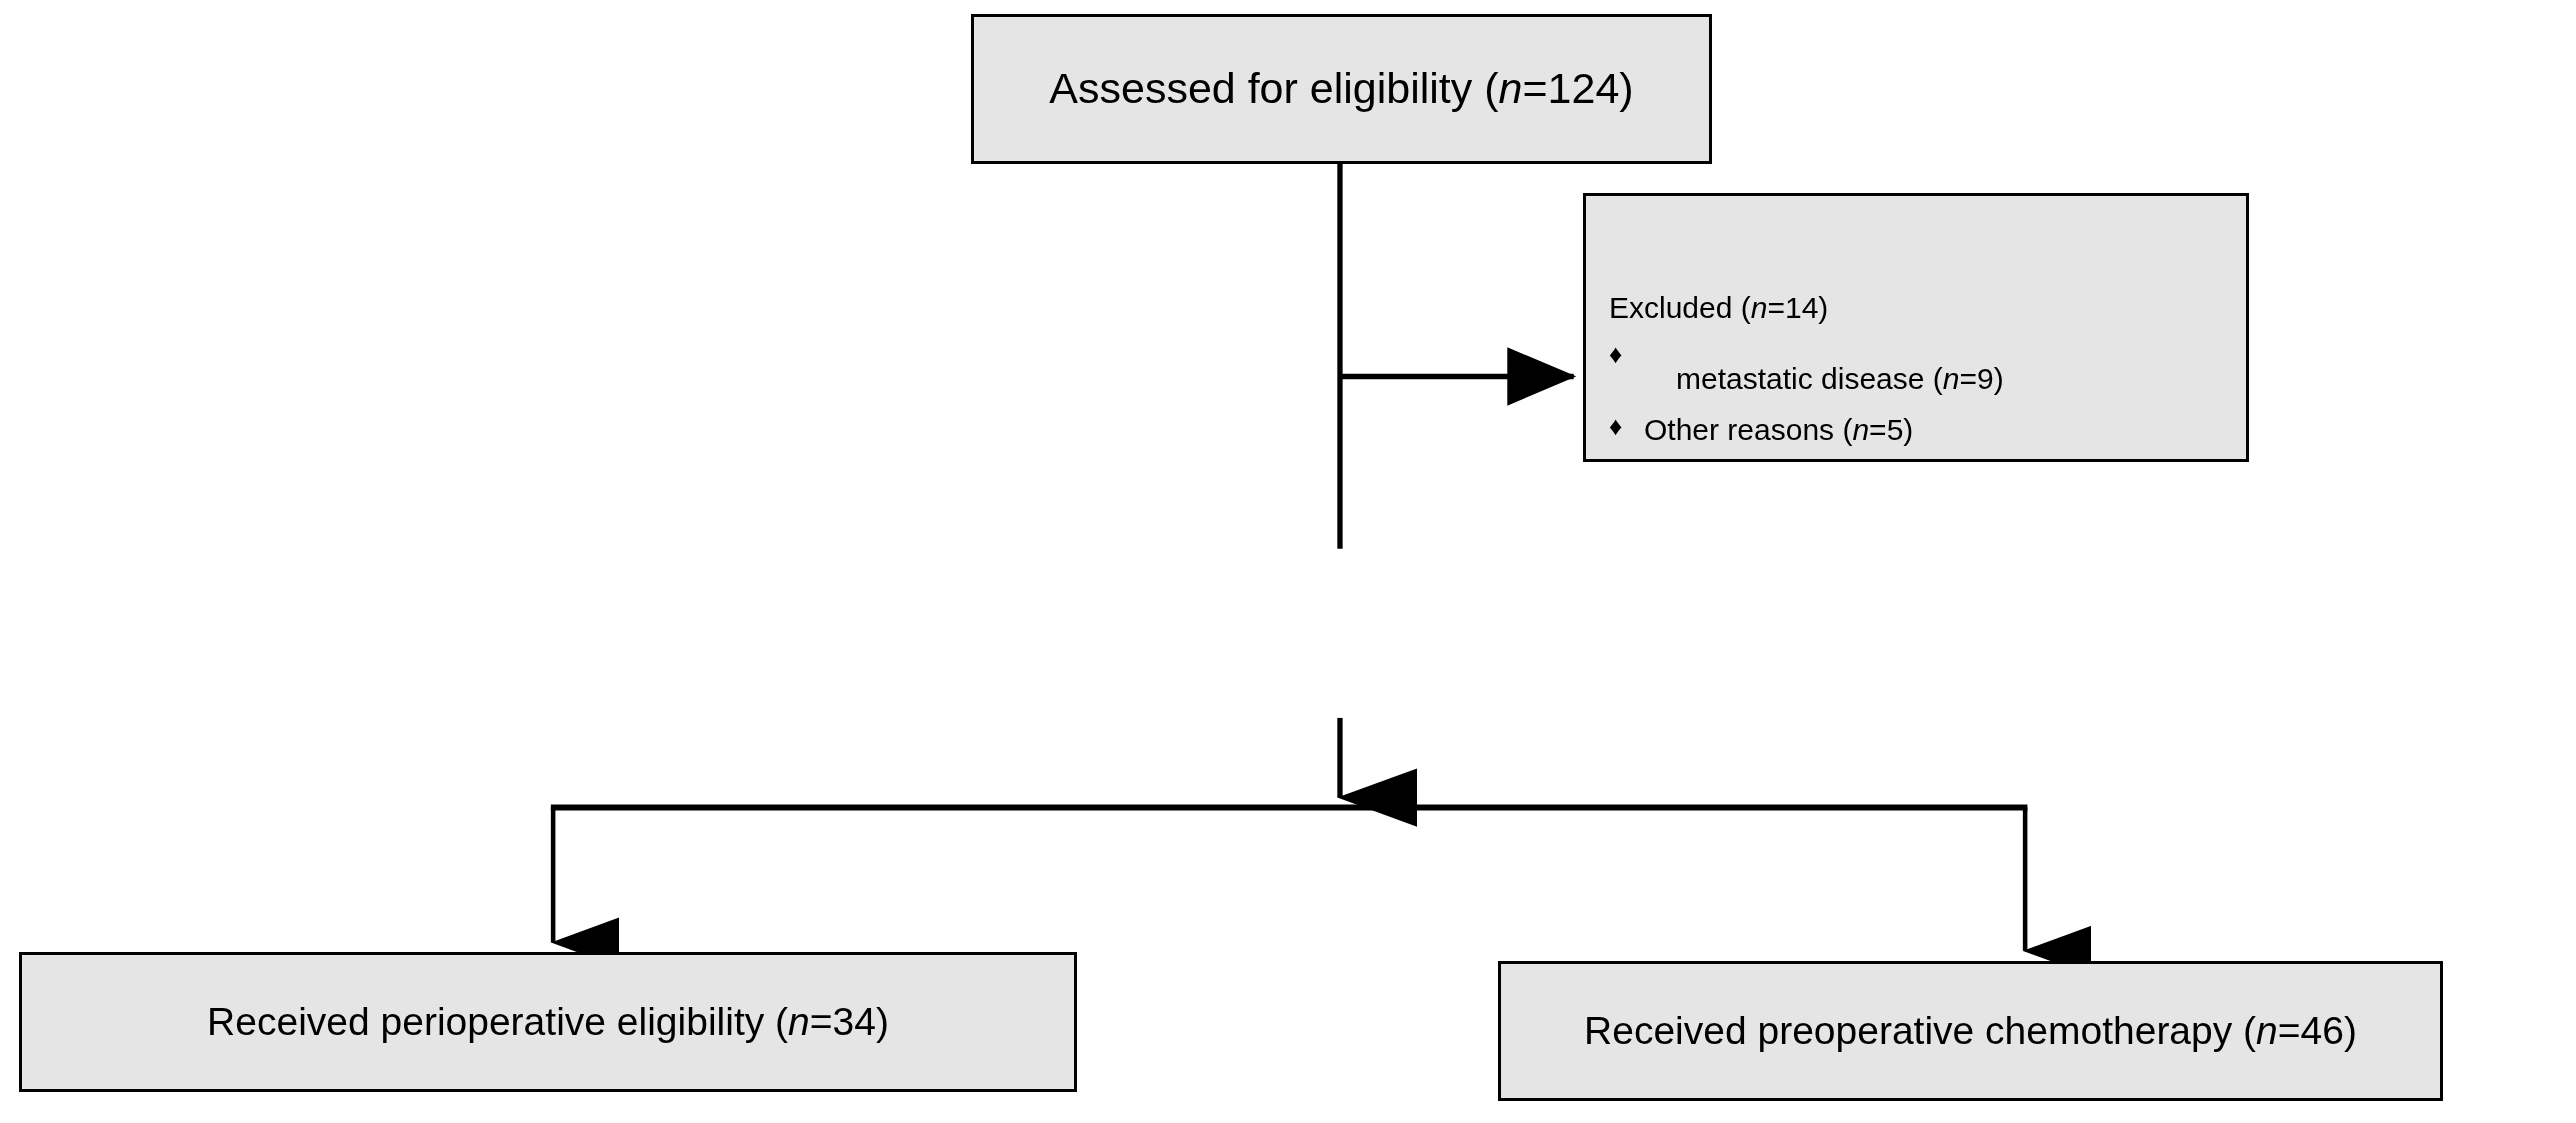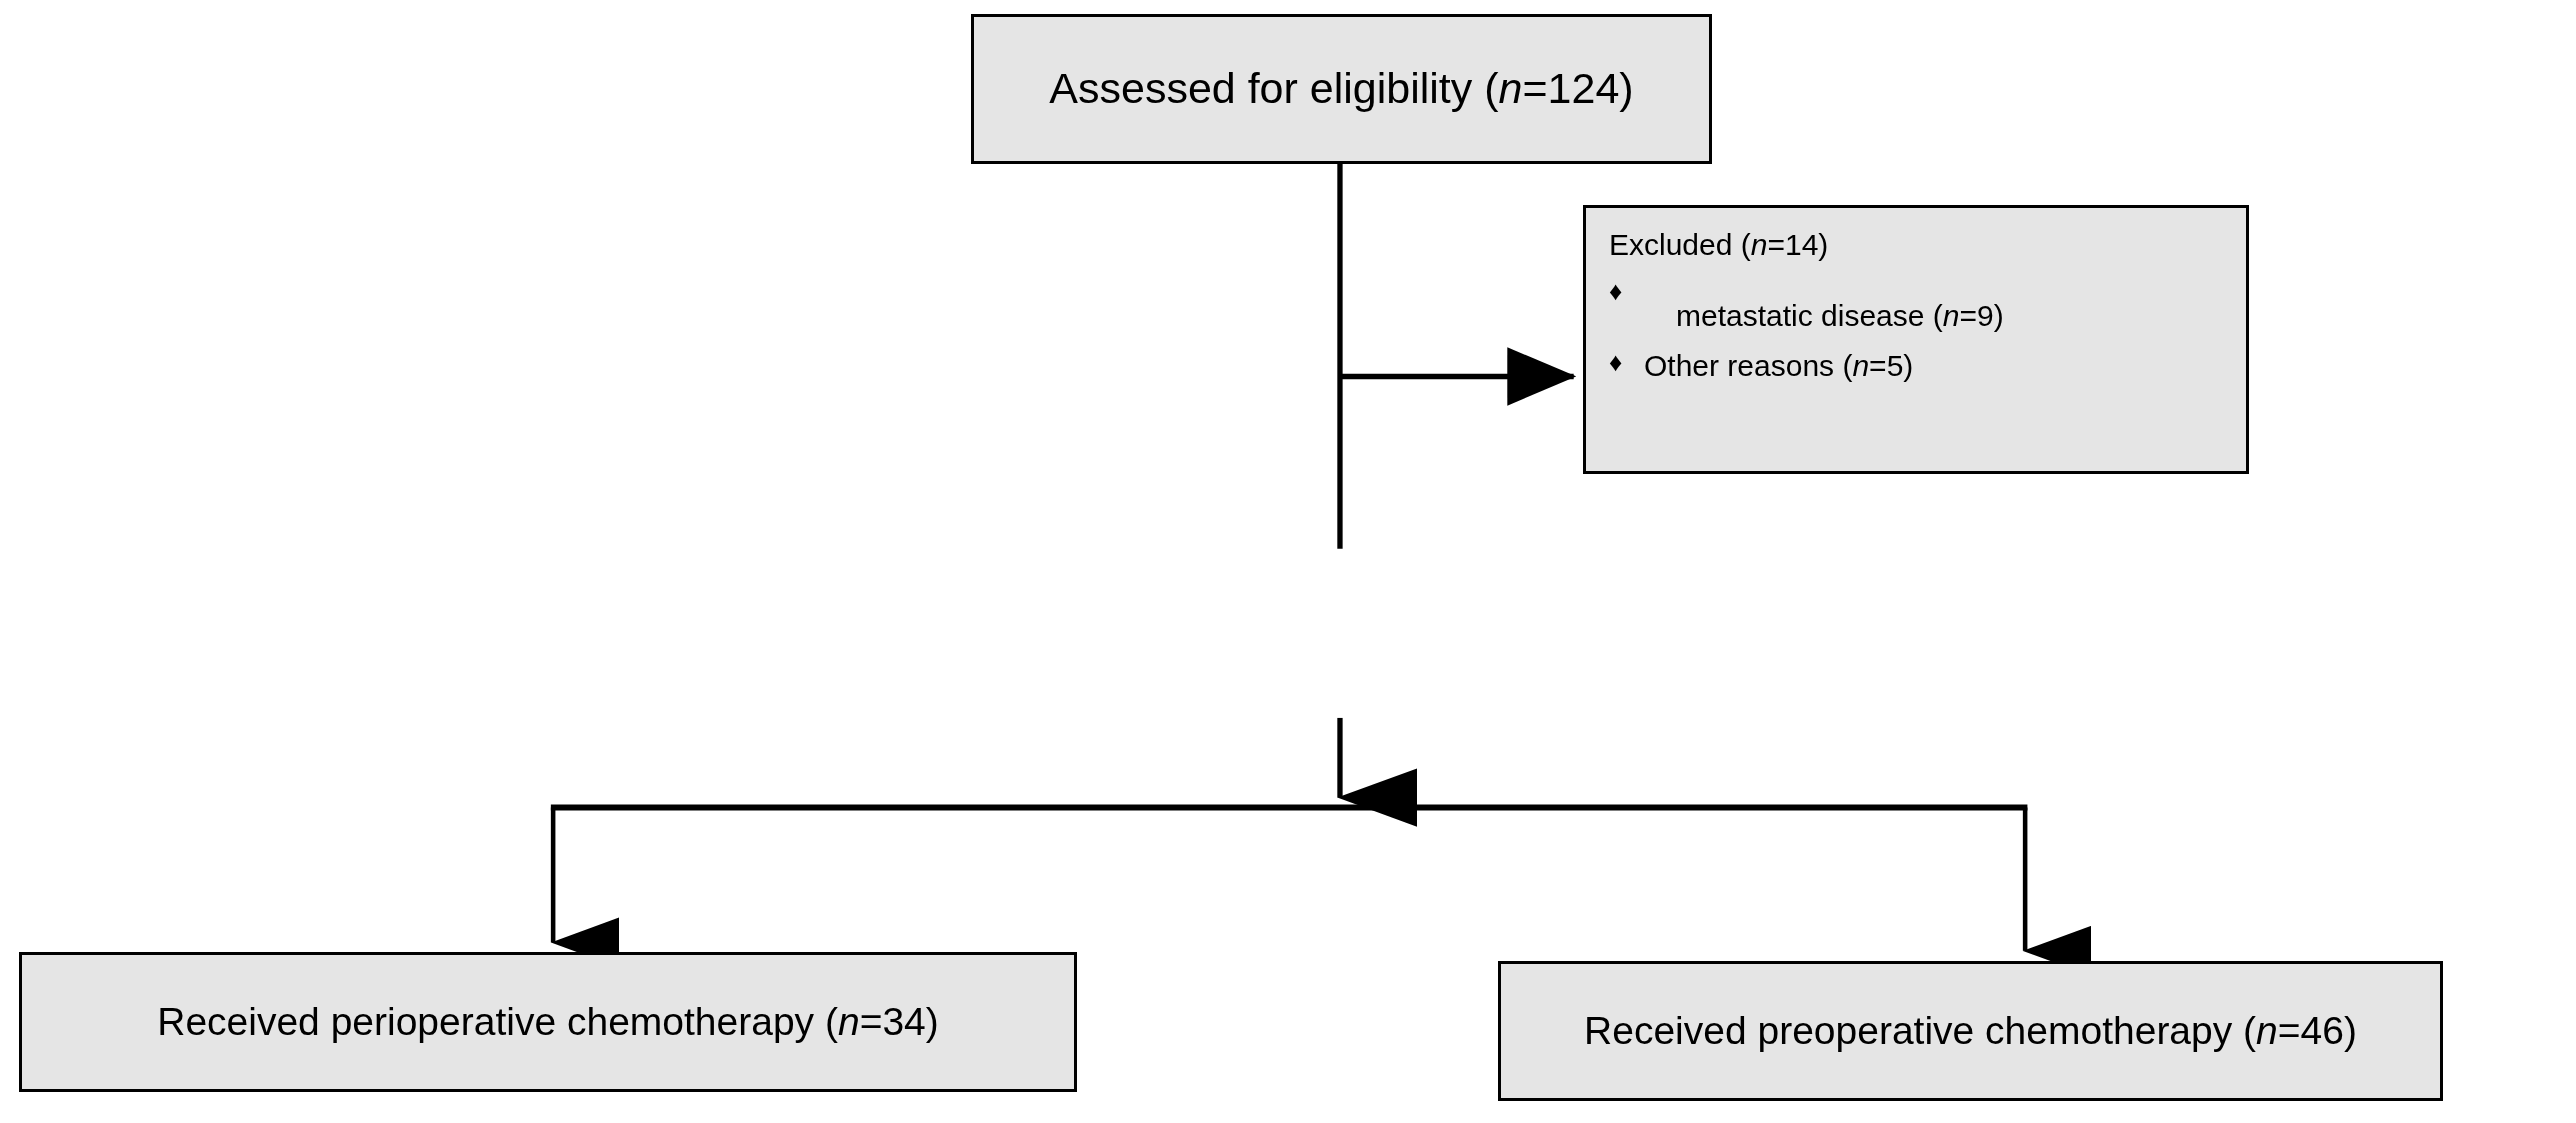--- a/index.html
+++ b/index.html
@@ -42,24 +42,24 @@
     padding: 0 12px;
   }
 
   
   #node-assessed {
     left: 971px;  top: 13.7px;
     width: 741px;  height: 150px;
     font-size: 43px;
   }
   #node-excluded {
-    left: 1583px;  top: 205px;
+    left: 1583px;  top: 193px;
     width: 666px;  height: 269px;
     font-size: 30px;
-    align-items: flex-start;
+    align-items: flex-end;
     justify-content: flex-start;
   }
   #node-received-pre {
     left: 1049px;  top: 547px;
     width: 603px;  height: 171px;
     font-size: 32px;
   }
   #node-perioperative {
     left: 19px;    top: 952px;
     width: 1058px; height: 140px;
@@ -153,21 +153,21 @@
         <li class="excl-item">
           <span class="excl-bullet">♦</span>
           <span class="excl-text"><span>Other reasons (</span><i class="ital">n</i><span>=5)</span></span>
         </li>
       </ul>
     </div>
   </div>
 
 
   <div class="node" id="node-perioperative">
-    <span class="txt"><span>Received perioperative chemotherapy (</span><i class="ital">n</i><span>=34)</span></span>
+    <span class="txt"><span>Received perioperative eligibility (</span><i class="ital">n</i><span>=34)</span></span>
   </div>
 
   <div class="node" id="node-preoperative">
     <span class="txt"><span>Received preoperative chemotherapy (</span><i class="ital">n</i><span>=46)</span></span>
   </div>
 
 </div>
 
 
 </body></html>

